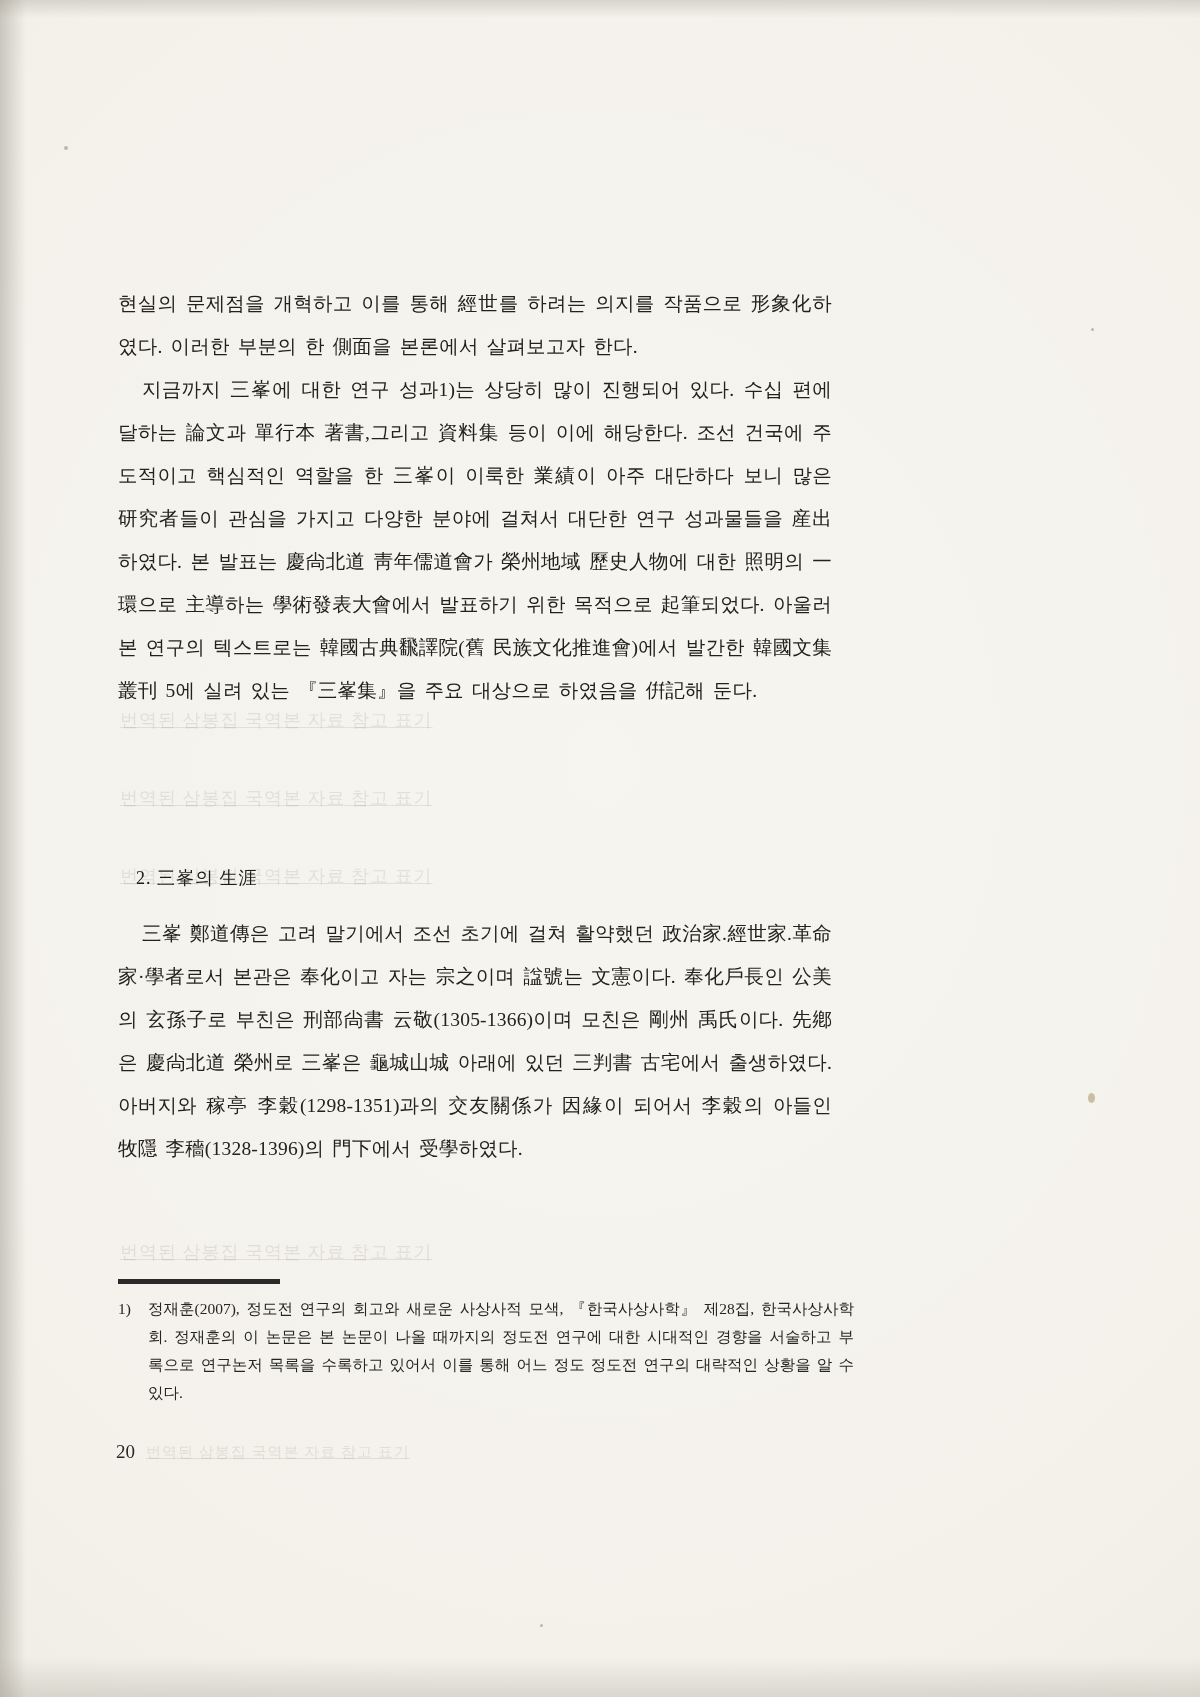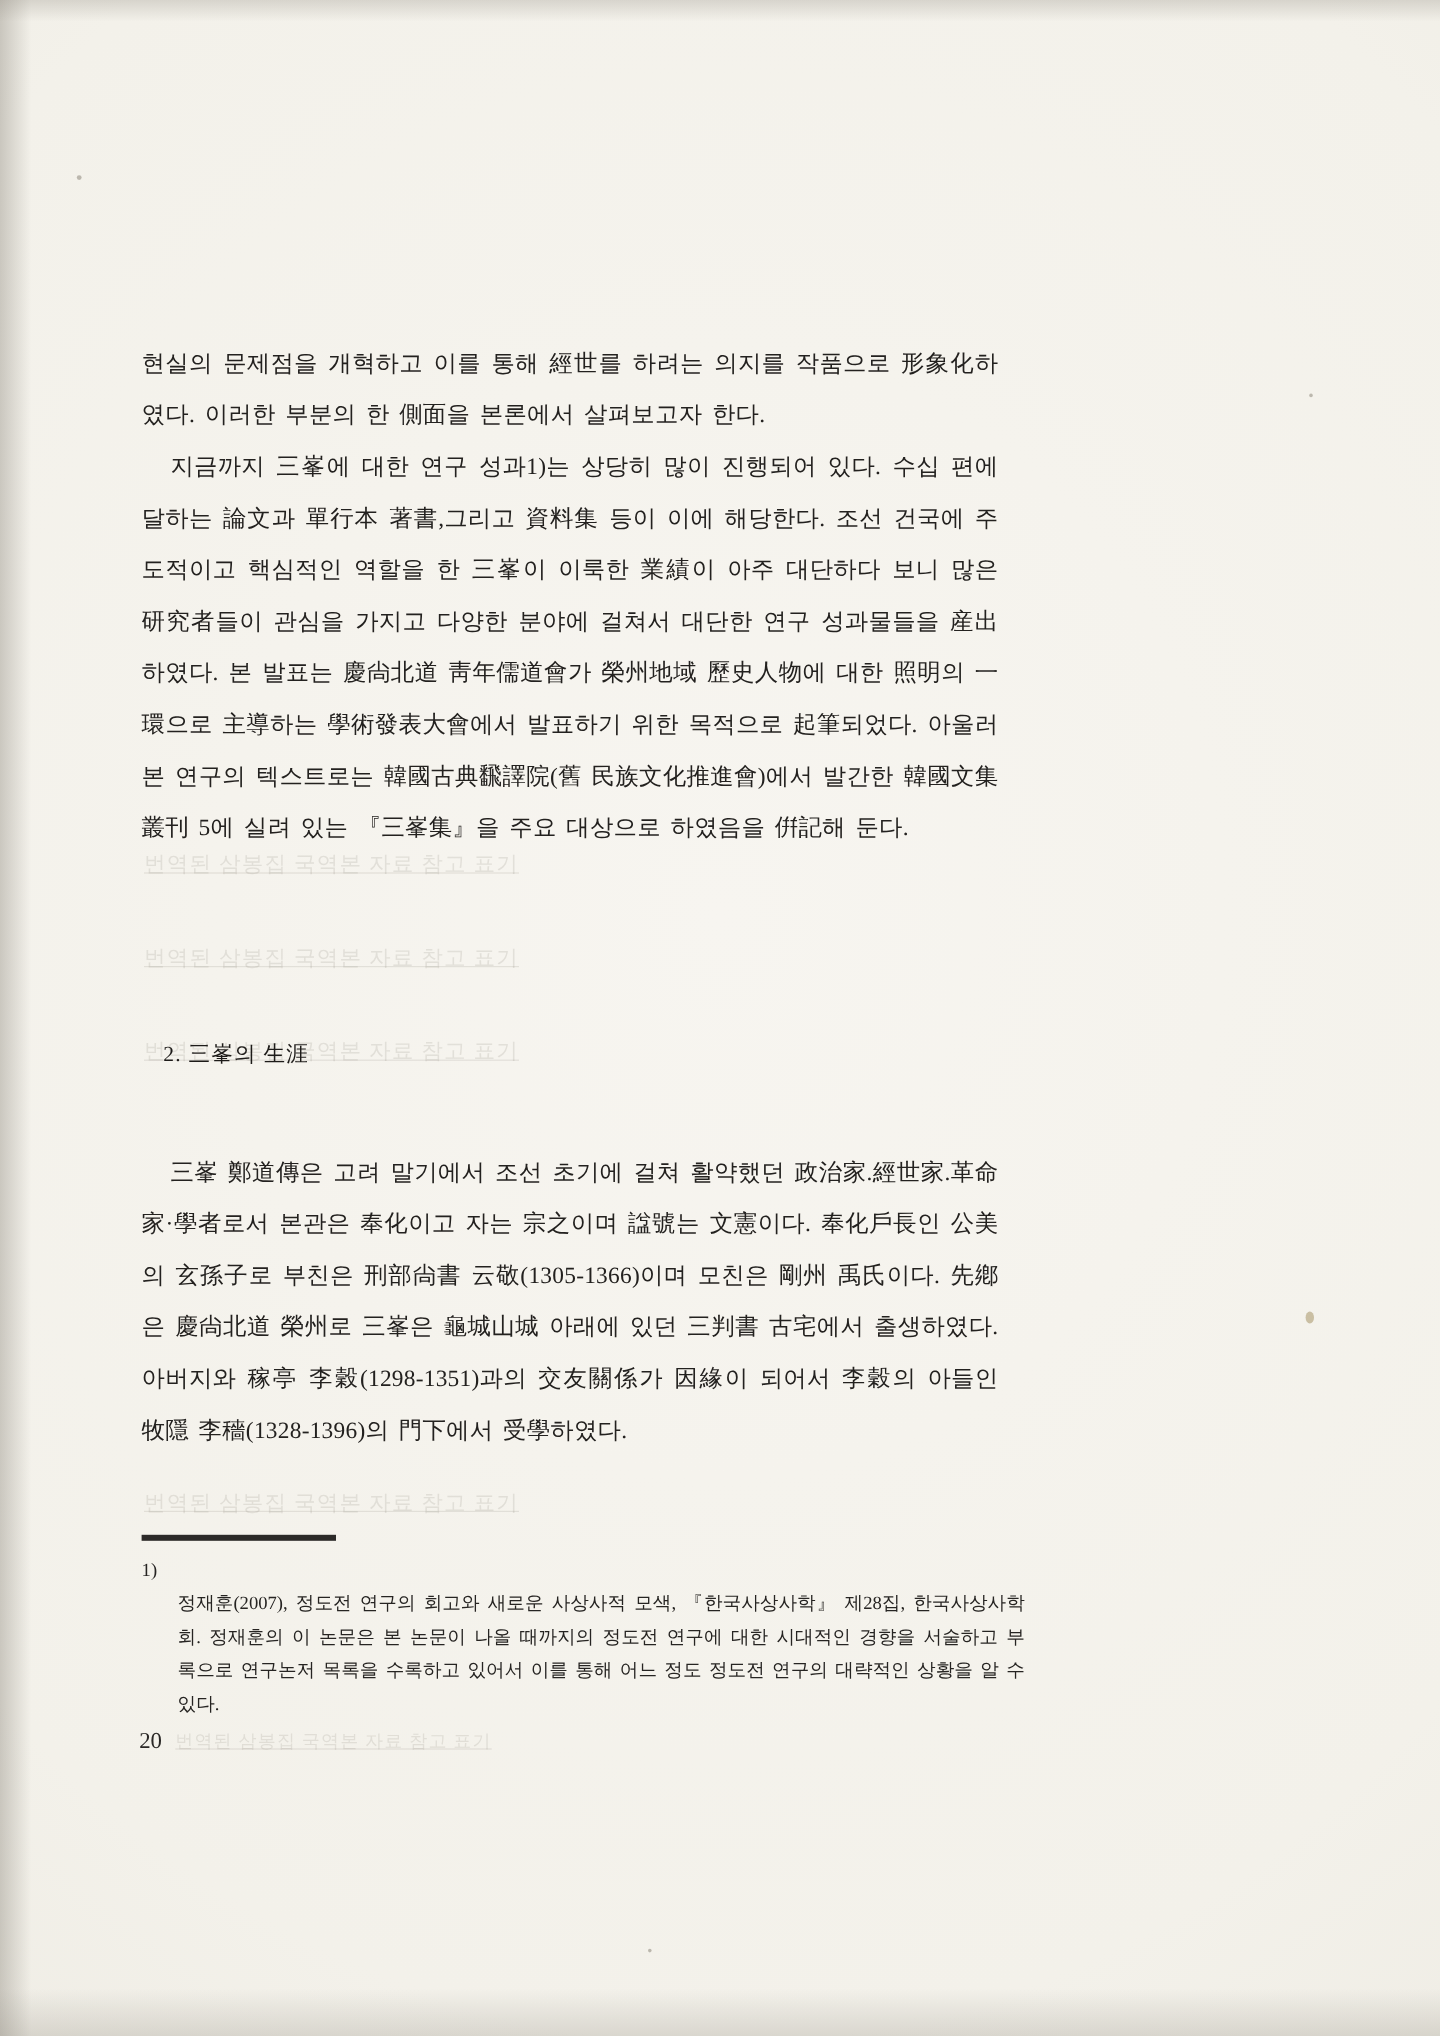--- a/index.html
+++ b/index.html
@@ -74,21 +74,21 @@
     top: 866px;
     font-size: 18px;
     font-weight: normal;
     color: #1d1b19;
     letter-spacing: 1px;
   }
 
   .block-two {
     position: absolute;
     left: 118px;
-    top: 956px;
+    top: 912px;
     width: 730px;
   }
 
   .footnote-rule {
     position: absolute;
     left: 118px;
     top: 1279px;
     width: 162px;
     height: 5px;
     background: #2c2a28;
@@ -106,21 +106,20 @@
   }
   .footnote-marker {
     width: 30px;
     flex: 0 0 30px;
   }
   .footnote-body {
     flex: 1 1 auto;
     text-align: justify;
     text-justify: inter-character;
     word-spacing: 2px;
-    margin-top: 28px;
   }
 
   .page-number {
     position: absolute;
     left: 116px;
     top: 1441px;
     font-size: 19px;
     color: #2a2826;
   }
 

